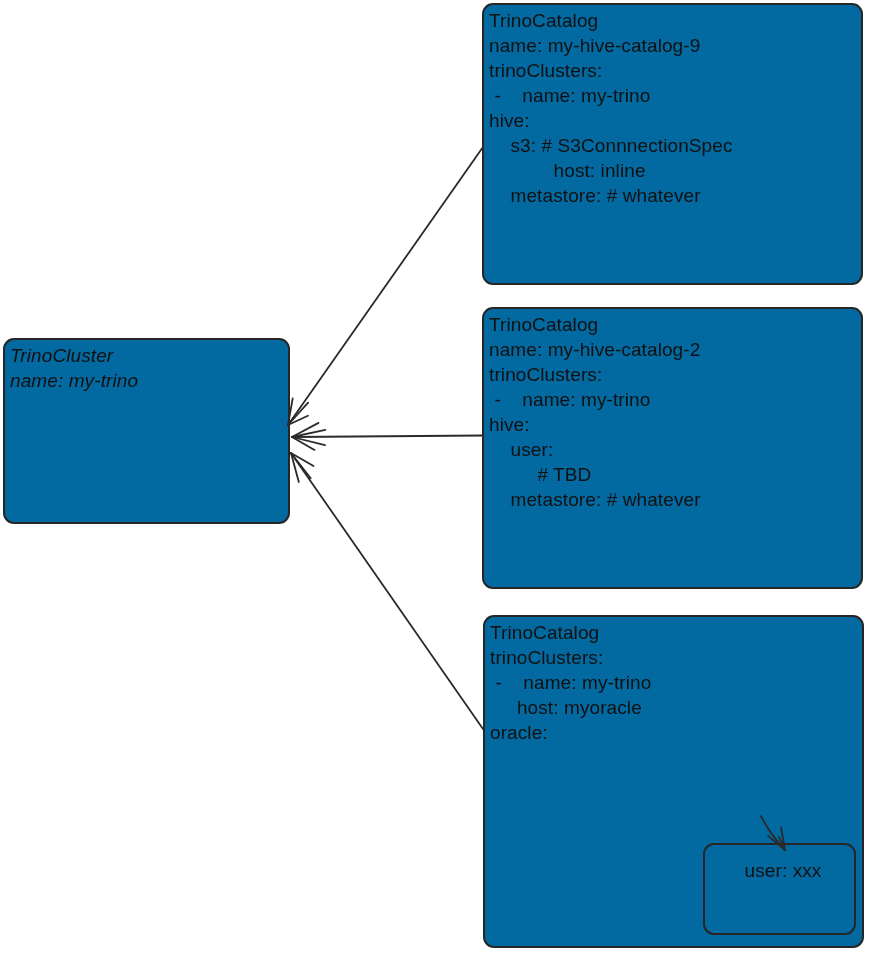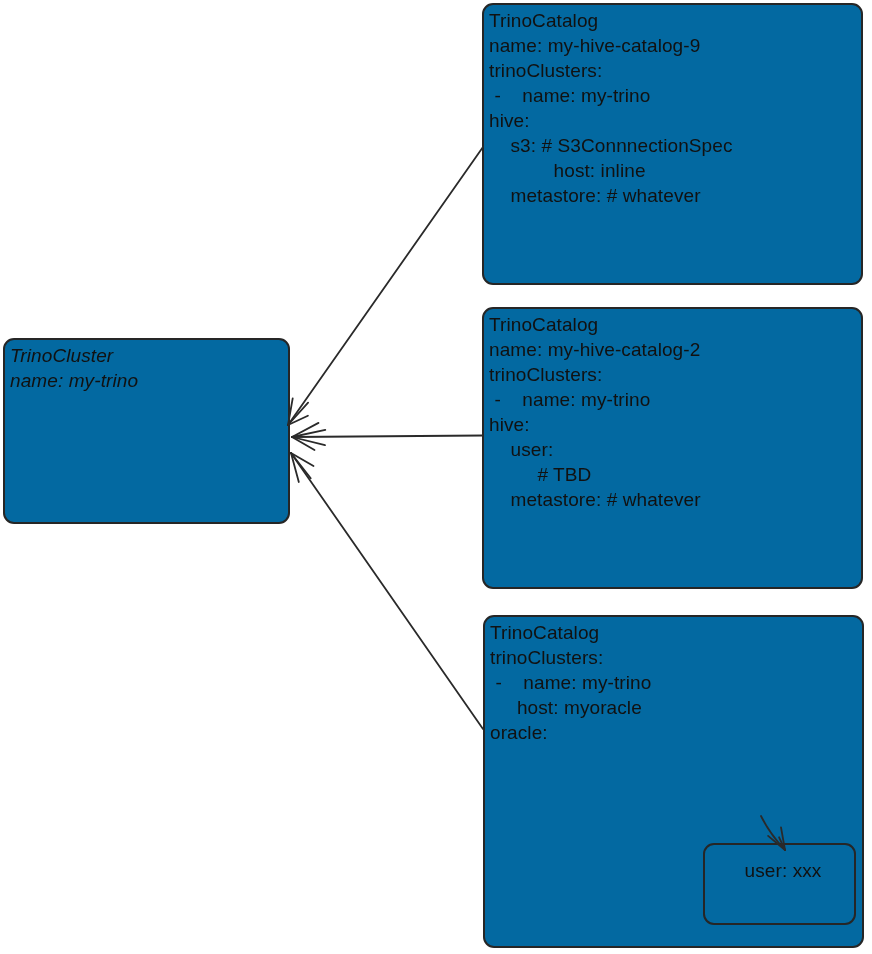--- a/index.html
+++ b/index.html
@@ -30,21 +30,21 @@
     white-space: pre;
     font-size: 19px;
     line-height: 25px;
     letter-spacing: 0.1px;
   }
   
   #cluster-box  { left: 3px;   top: 338px; width: 287px; height: 186px; font-style: italic; }
   #catalog1-box { left: 482px; top: 3px;   width: 381px; height: 282px; }
   #catalog2-box { left: 482px; top: 307px; width: 381px; height: 282px; }
   #catalog3-box { left: 483px; top: 615px; width: 381px; height: 333px; }
-  #secret-box   { left: 703px; top: 843px; width: 153px; height: 82px; padding-left: 7px; }
+  #secret-box   { left: 703px; top: 843px; width: 153px; height: 92px; padding-left: 7px; }
   #secret-box .box-content {
     padding: 13px 0 0 0;
     text-align: center;
   }
   svg.overlay {
     position: absolute;
     left: 0;
     top: 0;
     width: 872px;
     height: 954px;

